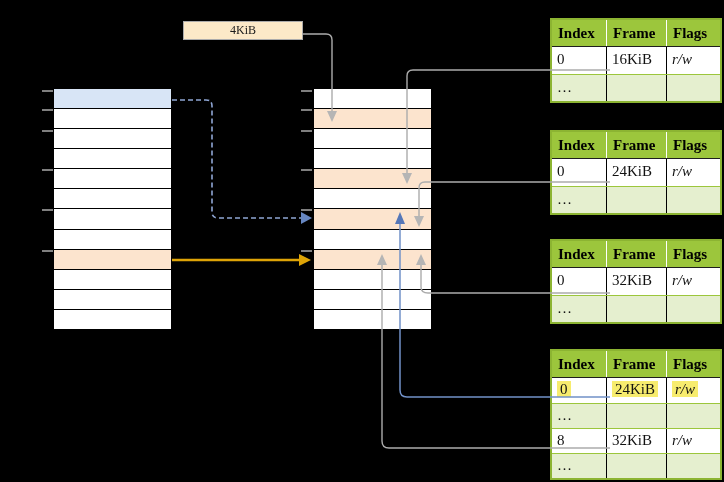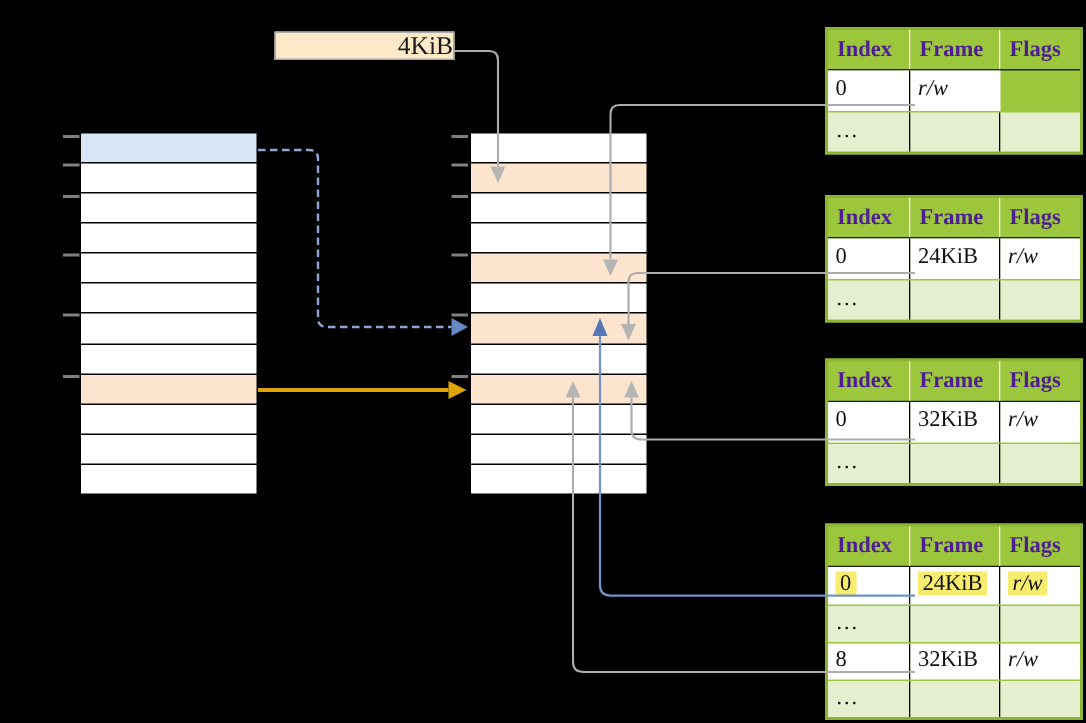--- a/index.html
+++ b/index.html
@@ -17,35 +17,35 @@
   .mrow.c-blue   { background:#d8e5f6; }
   .mrow.c-orange { background:#fce4ce; }
 
   
   .tick { position:absolute; width:11px; height:2px; background:#7f7f7f; }
 
   
   .kib-box {
     position:absolute; left:183px; top:21px; width:118px; height:17px;
     background:#fce9c8; border:1px solid #ababab; box-sizing:content-box;
-    text-align:right; line-height:17px; font-size:17px; color:#1a1a1a;
+    text-align:center; line-height:17px; font-size:12px; color:#1a1a1a;
   }
 
   
   .ptable {
     position:absolute; width:172px; box-sizing:border-box;
     border:2px solid #8cb432; background:#9cc63c;
   }
   .pt-row { display:grid; grid-template-columns:55px 60px 53px; box-sizing:border-box; }
   .pt-row.head { height:27px; border-bottom:1px solid #1e1e1e; }
   .pt-row.body { height:27px; }
   .ptable.small .pt-row.body { height:25px; }
   .pt-row.body + .pt-row.body { border-top:1px solid #9cc63c; }
   .th {
-    background:#9cc63c; color:#4c1d95; font-weight:bold; font-size:15px;
+    background:#9cc63c; color:#000000; font-weight:bold; font-size:15px;
     line-height:26px; padding-left:6px; border-right:1.5px solid #ffffff;
     box-sizing:border-box; overflow:hidden;
   }
   .th.last { border-right:none; }
   .td {
     font-size:15px; line-height:25px; padding-left:5px; color:#111;
     border-right:1px solid #000; box-sizing:border-box; overflow:hidden;
   }
   .ptable.small .td { line-height:23px; }
   .td.last { border-right:none;font-style:italic; }
@@ -108,20 +108,21 @@
   <div class="tick" style="left:301px;top:250px"></div>
 
   <div class="ptable" style="left:550px;top:18px">
     <div class="pt-row head">
       <div class="th">Index</div>
       <div class="th">Frame</div>
       <div class="th last">Flags</div>
     </div>
     <div class="pt-row body white">
       <div class="td">0</div>
+      <div class="td">16KiB</div>
       <div class="td last">r/w</div>
     </div>
     <div class="pt-row body green">
       <div class="td">…</div>
       <div class="td"></div>
       <div class="td last"></div>
     </div>
   </div>
 
   <div class="ptable" style="left:550px;top:130px">

